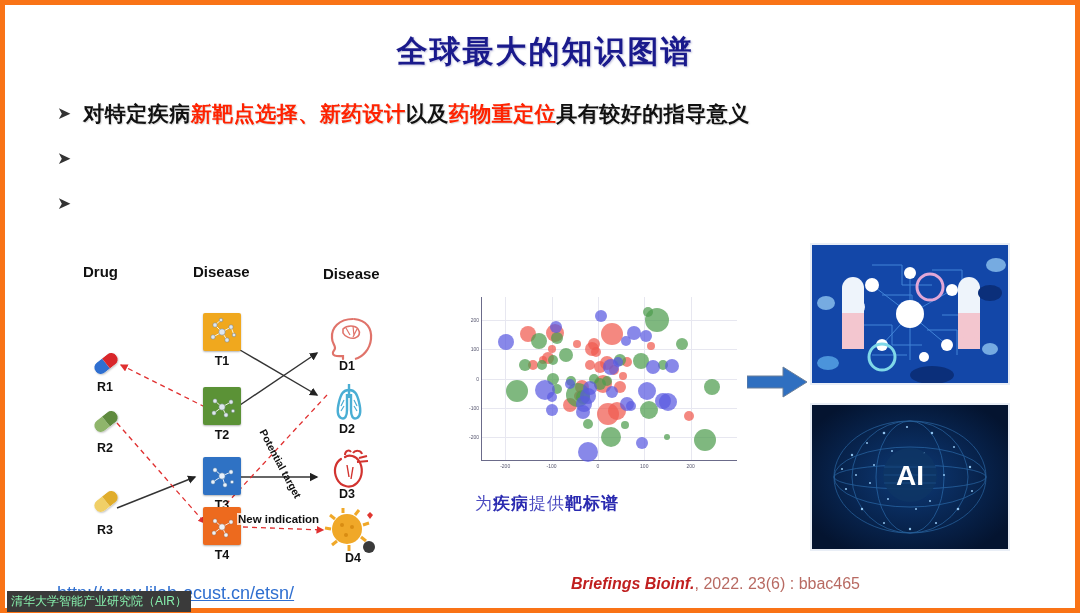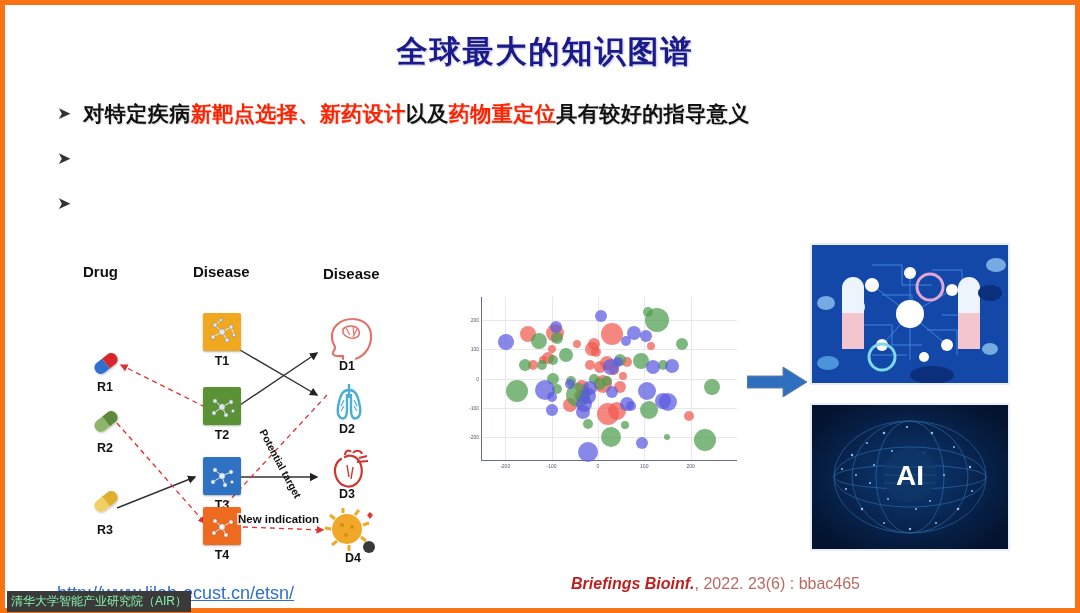--- a/index.html
+++ b/index.html
@@ -387,20 +387,23 @@
         <div class="bub" style="width: 14px; height: 14px; left: 163.618px; top: 63.4393px; background: rgb(90, 90, 224); opacity: 0.72;"></div>
         <div class="bub" style="width: 12px; height: 12px; left: 153.955px; top: 140.118px; background: rgb(90, 90, 224); opacity: 0.72;"></div>
         <div class="bub" style="width: 20px; height: 20px; left: 95.7091px; top: 144.85px; background: rgb(90, 90, 224); opacity: 0.72;"></div>
         <div class="bub" style="width: 10px; height: 10px; left: 131.309px; top: 59.6179px; background: rgb(90, 90, 224); opacity: 0.72;"></div>
         <div class="bub" style="width: 10px; height: 10px; left: 83.0909px; top: 82.3214px; background: rgb(90, 90, 224); opacity: 0.72;"></div>
         <div class="bub" style="width: 12px; height: 12px; left: 123.818px; top: 89.4714px; background: rgb(90, 90, 224); opacity: 0.72;"></div>
       </div>
   </div>
 
   <div class="sc-caption">
+    <div>
+      <span class="lite">为</span><span>疾病</span><span class="lite">提供</span><span>靶标谱</span>
+    </div>
   </div>
 
   <div class="bigarrow">
     <svg width="62" height="34" viewBox="0 0 62 34">
       <path d="M0,11 L36,11 L36,2 L60,17 L36,32 L36,23 L0,23 Z" fill="#2f6fc0" stroke="#6b7f99" stroke-width="1"></path>
     </svg>
   </div>
 
   <div class="imgbox img-top">
     <svg width="196" height="138" viewBox="0 0 196 138">

